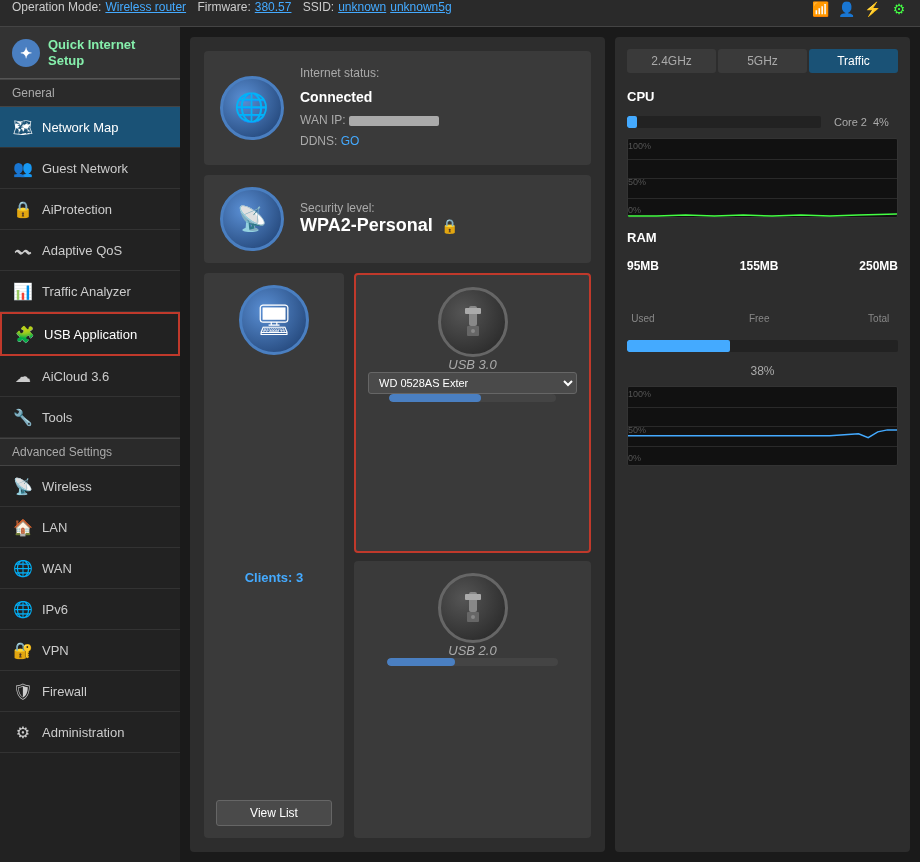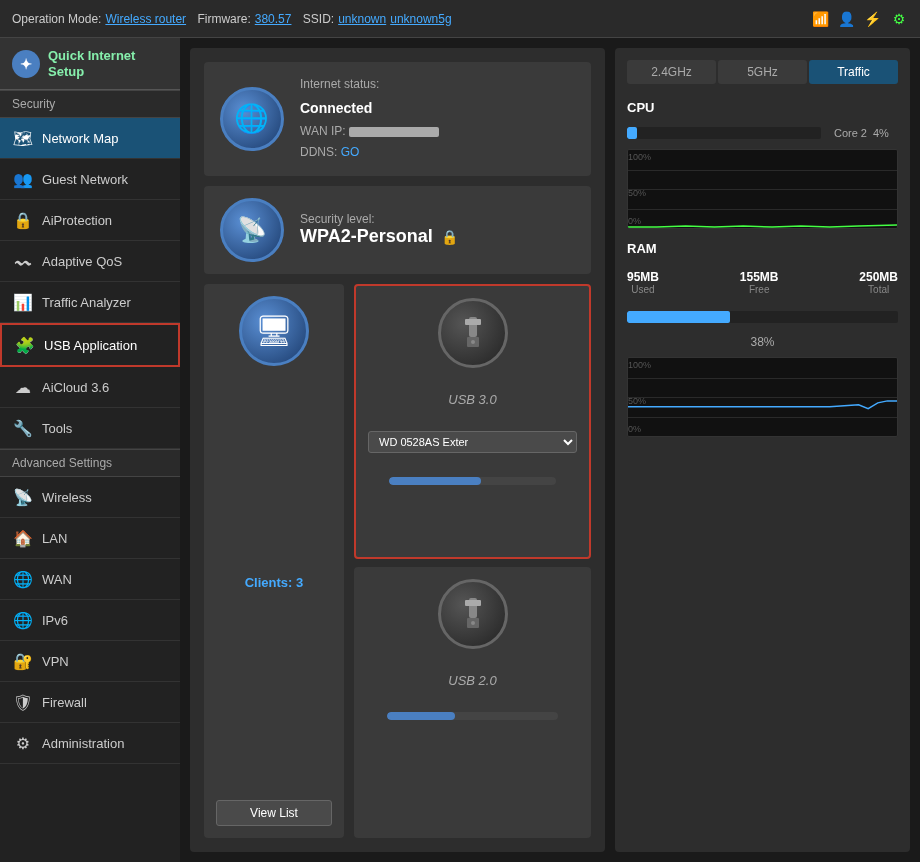--- a/index.html
+++ b/index.html
@@ -1,25 +1,25 @@
 <!DOCTYPE html>
 <html><head>
   <meta charset="utf-8">
   <style>
     * { box-sizing: border-box; margin: 0; padding: 0; }
     body { width: 920px; height: 862px; background: #1a1a1a; font-family: Arial, sans-serif; overflow: hidden; display: flex; flex-direction: column; }
 
     
     .topbar {
       background: #2a2a2a;
-      height: 38px;
-      display: flex;
-      align-items: center;
+      height: 27px;
+      display: flex;
+      align-items: flex-start;
       justify-content: space-between;
-      padding: 16px 12px;
+      padding: 0 12px;
       border-bottom: 1px solid #444;
       font-size: 12px;
       color: #ccc;
       flex-shrink: 0;
     }
     .topbar-left { display: flex; align-items: center; gap: 4px; }
     .topbar-right { display: flex; align-items: center; gap: 8px; }
     .topbar a { color: #4af; }
     .status-icon { width: 18px; height: 18px; display: inline-flex; align-items: center; justify-content: center; color: #4f4; font-size: 14px; }
     .status-icon.orange { color: #fa0; }
@@ -199,21 +199,21 @@
       gap: 8px;
       flex: 1;
     }
     .usb-box {
       background: #3a3a3a;
       border-radius: 4px;
       padding: 12px;
       display: flex;
       flex-direction: column;
       align-items: center;
-      gap: 24px;
+      gap: 0;
       flex: 1;
     }
     .usb-box.highlighted {
       border: 2px solid #c0392b;
       background: #3a3a3a;
     }
     .usb-icon {
       width: 70px; height: 70px;
       background: radial-gradient(circle at 35% 35%, #555, #222);
       border-radius: 50%;
@@ -339,21 +339,21 @@
       width: 100%; height: 100%;
     }
 
     .ram-info {
       display: flex;
       justify-content: space-between;
       margin: 4px 0;
     }
     .ram-col { text-align: center; }
     .ram-col .ram-val { color: white; font-size: 12px; font-weight: bold; }
-    .ram-col .ram-label { color: #888; font-size: 10px; }
+    .ram-col .ram-label { color: #888; font-size: 10px; margin-top: 40px; }
 
     .ram-bar-container {
       height: 12px;
       background: #222;
       border-radius: 2px;
       overflow: hidden;
       margin: 4px 0;
     }
     .ram-bar-fill {
       height: 100%;
@@ -386,21 +386,21 @@
 </div>
 
 <div class="main-layout">
 
   <div class="sidebar">
     <div class="sidebar-header">
       <div class="sidebar-header-icon">✦</div>
       <div class="sidebar-header-text">Quick Internet<br>Setup</div>
     </div>
 
-    <div class="section-label">Security</div>
+    <div class="section-label">General</div>
 
     <div class="sidebar-item active">
       <span class="nav-icon">🗺</span>
       <span>Network Map</span>
     </div>
     <div class="sidebar-item">
       <span class="nav-icon">👥</span>
       <span>Guest Network</span>
     </div>
     <div class="sidebar-item">

